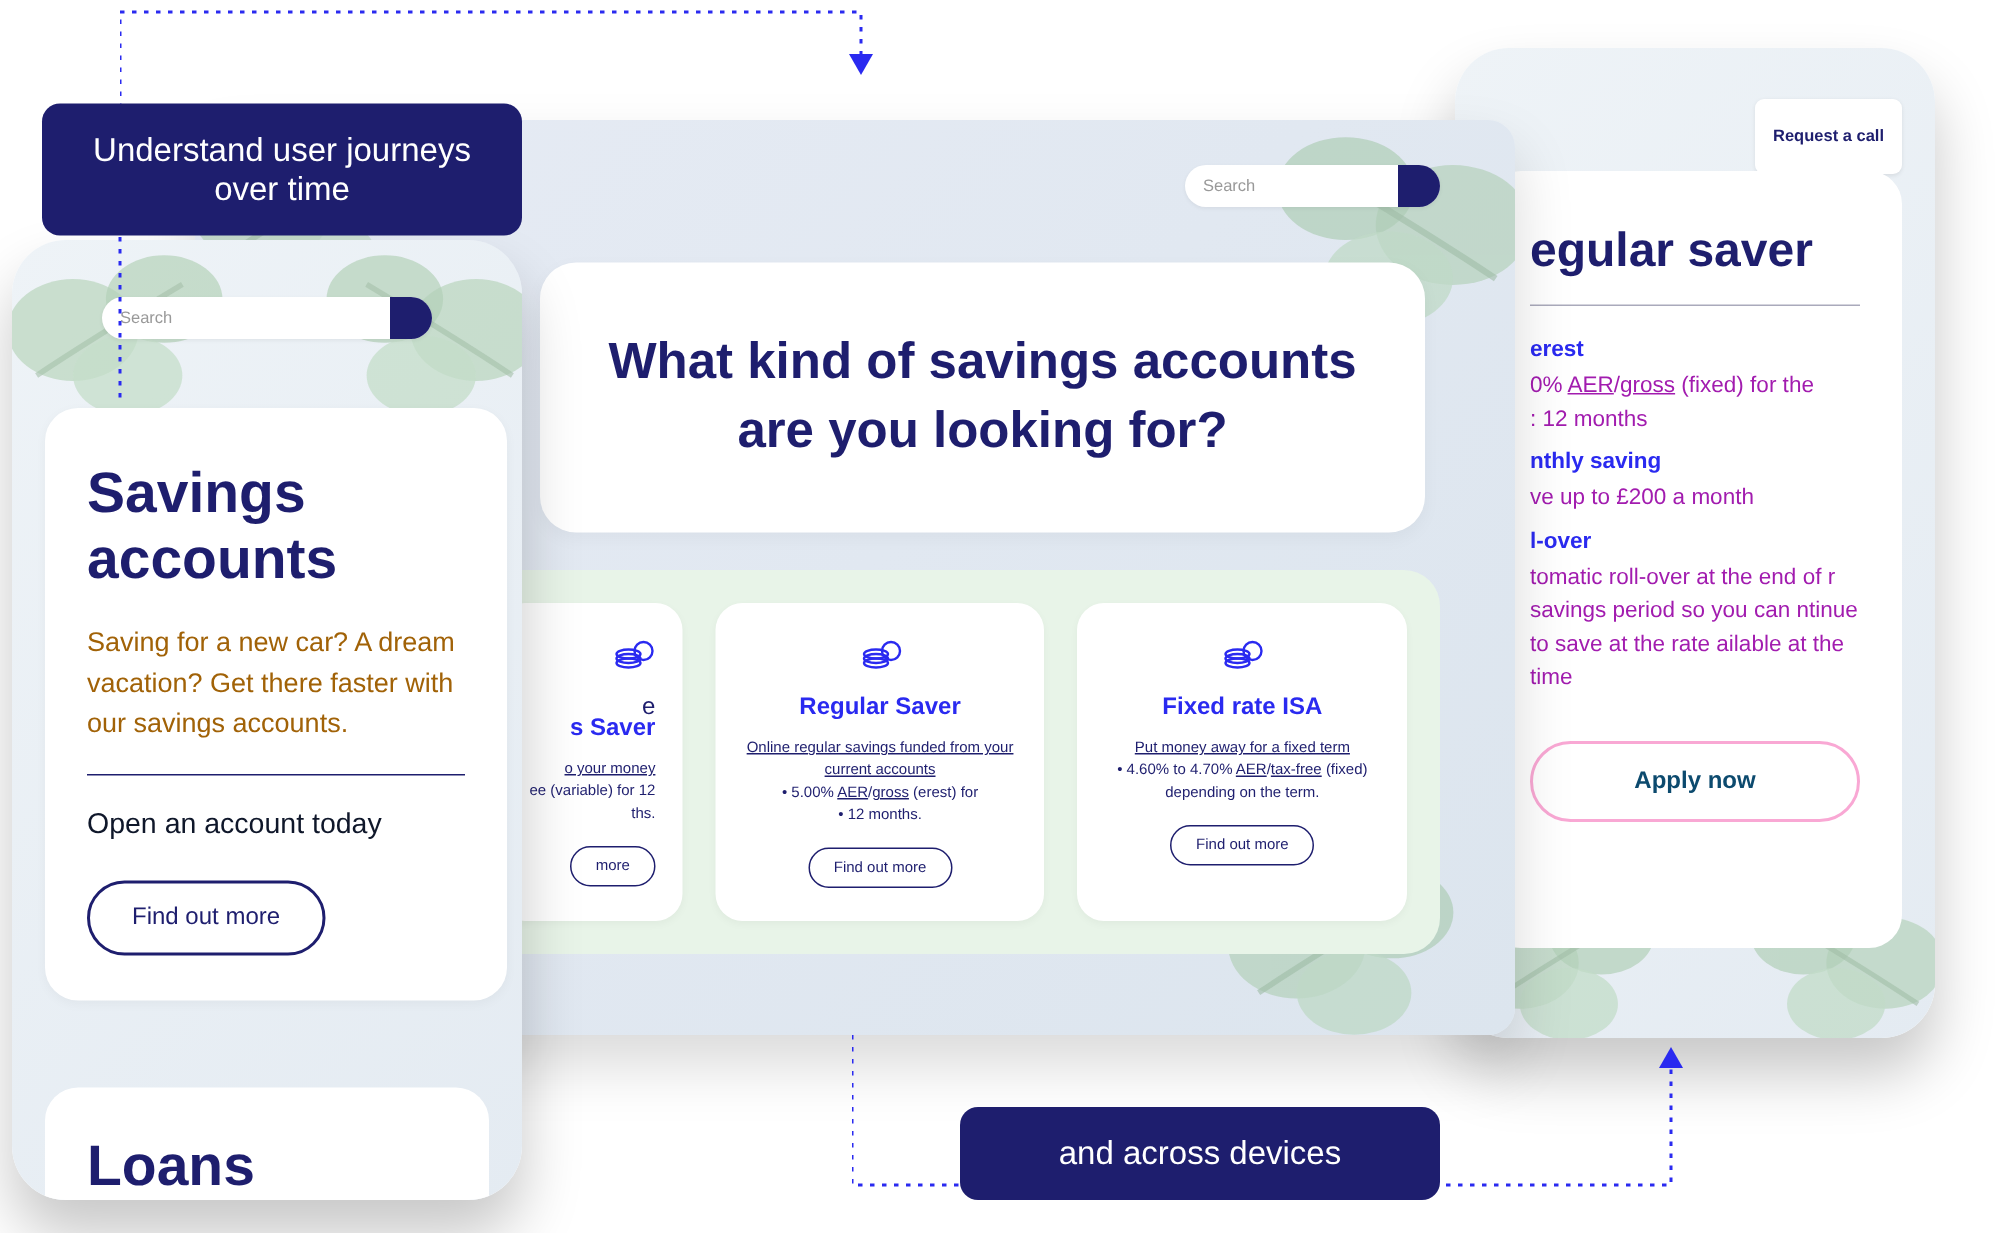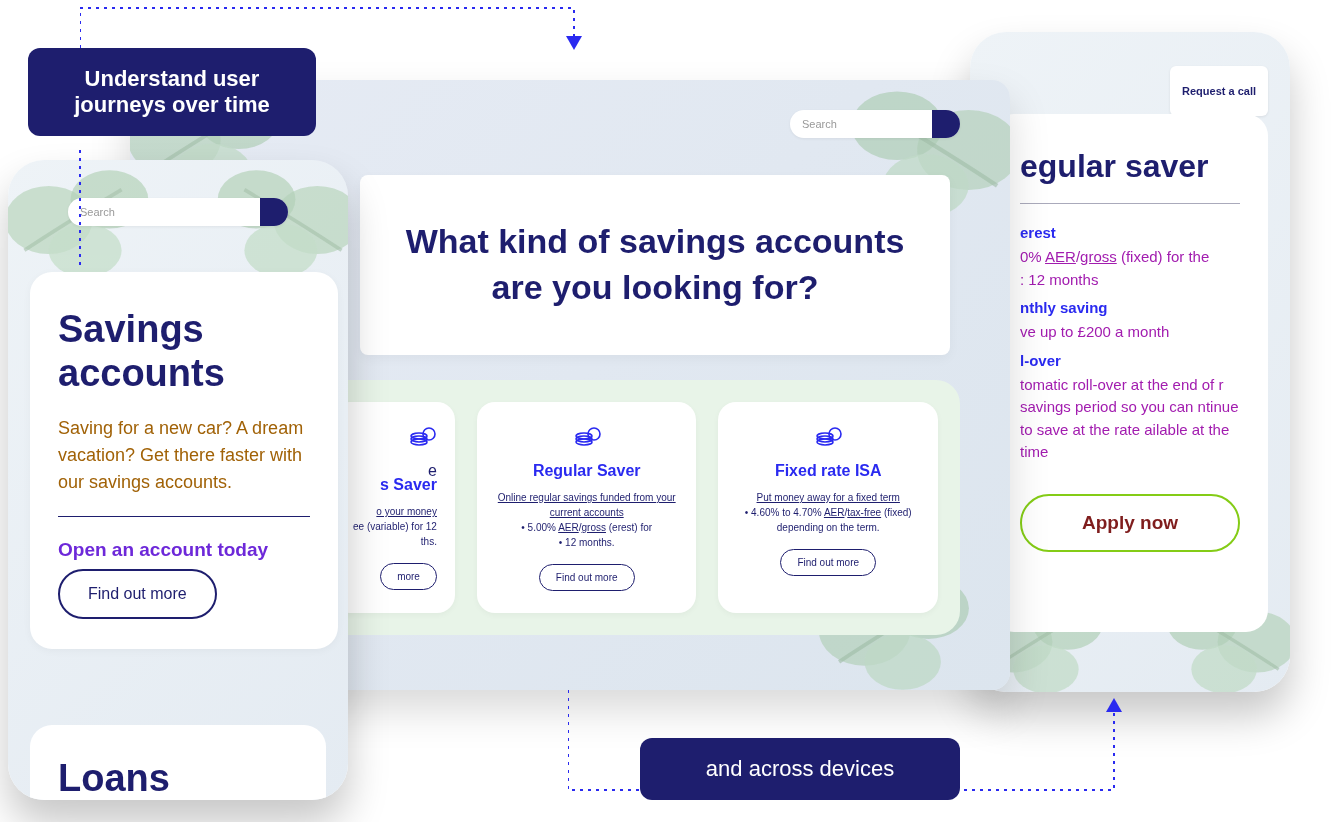--- a/index.html
+++ b/index.html
@@ -15,21 +15,21 @@
     position: absolute;
     background: #1e1e6e;
     color: #fff;
     font-weight: 500;
     font-size: 22px;
     padding: 18px 30px;
     border-radius: 12px;
     text-align: center;
     z-index: 50;
   }
-  .callout-top { top: 48px; left: 28px; width: 288px; font-weight: bold; }
+  .callout-top { top: 69px; left: 28px; width: 320px; }
   .callout-bottom { bottom: 22px; left: 640px; width: 320px; }
 
   
   .desktop {
     position: absolute;
     top: 80px; left: 130px;
     width: 880px; height: 610px;
     background: linear-gradient(135deg, #e6ebf4 0%, #dce5ee 100%);
     border-radius: 18px;
     box-shadow: 0 20px 40px rgba(0,0,0,0.15);
@@ -54,21 +54,21 @@
     padding-left: 12px;
     font-size: 11px; color: #999;
     box-shadow: 0 1px 3px rgba(0,0,0,0.06);
   }
   .search .cap { width: 28px; height: 28px; background: #1e1e6e; border-radius: 0 14px 14px 0; }
 
   .hero {
     position: absolute;
     top: 95px; left: 230px; right: 60px;
     background: #fff;
-    border-radius: 8px;
+    border-radius: 24px;
     padding: 44px 40px;
     text-align: center;
     box-shadow: 0 4px 12px rgba(0,0,0,0.04);
   }
   .hero h1 { color: #1e1e6e; font-size: 34px; font-weight: 600; line-height: 1.35; }
 
   .cards-row {
     position: absolute;
     top: 300px; left: 180px; right: 50px;
     background: #e8f4e8;
@@ -119,21 +119,21 @@
     position: absolute;
     top: 112px; left: 22px; right: 10px;
     background: #fff;
     border-radius: 22px;
     padding: 36px 28px 30px;
     box-shadow: 0 2px 8px rgba(0,0,0,0.04);
   }
   .mobile-panel h2 { color: #1e1e6e; font-size: 38px; font-weight: 600; line-height: 1.15; margin-bottom: 20px; }
   .mobile-panel p { color: #a16207; font-size: 18px; line-height: 1.5; margin-bottom: 20px; }
   .mobile-panel hr { border: none; border-top: 1px solid #1e1e6e; margin-bottom: 22px; }
-  .mobile-panel .link { color: #6d28d9; font-size: 19px; font-weight: 700; display: block; margin-bottom: 8px; }
+  .mobile-panel .link { color: #0f172a; font-size: 19px; font-weight: 400; display: block; margin-bottom: 26px; }
   .big-btn {
     display: inline-block;
     border: 2px solid #1e1e6e;
     color: #1e1e6e;
     font-size: 16px; font-weight: 500;
     padding: 14px 28px;
     border-radius: 999px;
     background: none; cursor: pointer;
   }
   .mobile-panel2 {
@@ -177,23 +177,23 @@
     padding: 34px 28px;
   }
   .right-panel h2 { color: #1e1e6e; font-size: 32px; font-weight: 600; margin-bottom: 18px; }
   .right-panel hr { border: none; border-top: 1px solid #aab; margin-bottom: 20px; }
   .right-panel .label { color: #2a2af0; font-weight: 600; font-size: 15px; margin-bottom: 5px; margin-top: 8px; }
   .right-panel .val { color: #a21caf; font-size: 15px; line-height: 1.5; }
   .right-panel .val a { text-decoration: underline; color: inherit; }
   .wide-btn {
     display: block; width: 100%;
     margin-top: 30px;
-    border: 2px solid #84cc16;
-    color: #7f1d1d;
-    font-size: 19px; font-weight: 600;
+    border: 2px solid #f9a8d4;
+    color: #0c4a6e;
+    font-size: 16px; font-weight: 600;
     padding: 16px;
     border-radius: 999px;
     background: none; cursor: pointer;
   }
 
   
   .connector { position: absolute; z-index: 45; }
   .dashed { stroke: #2a2af0; stroke-width: 2; stroke-dasharray: 3 5; fill: none; }
   .arrow { fill: #2a2af0; }
 </style>

